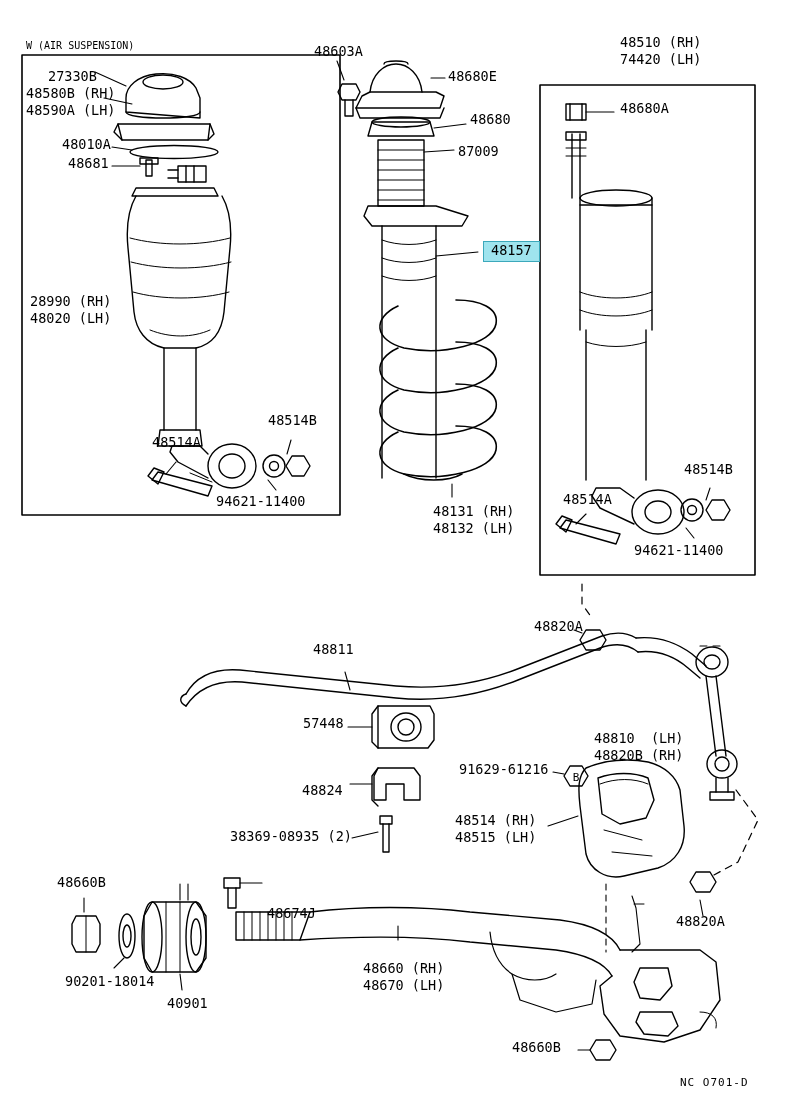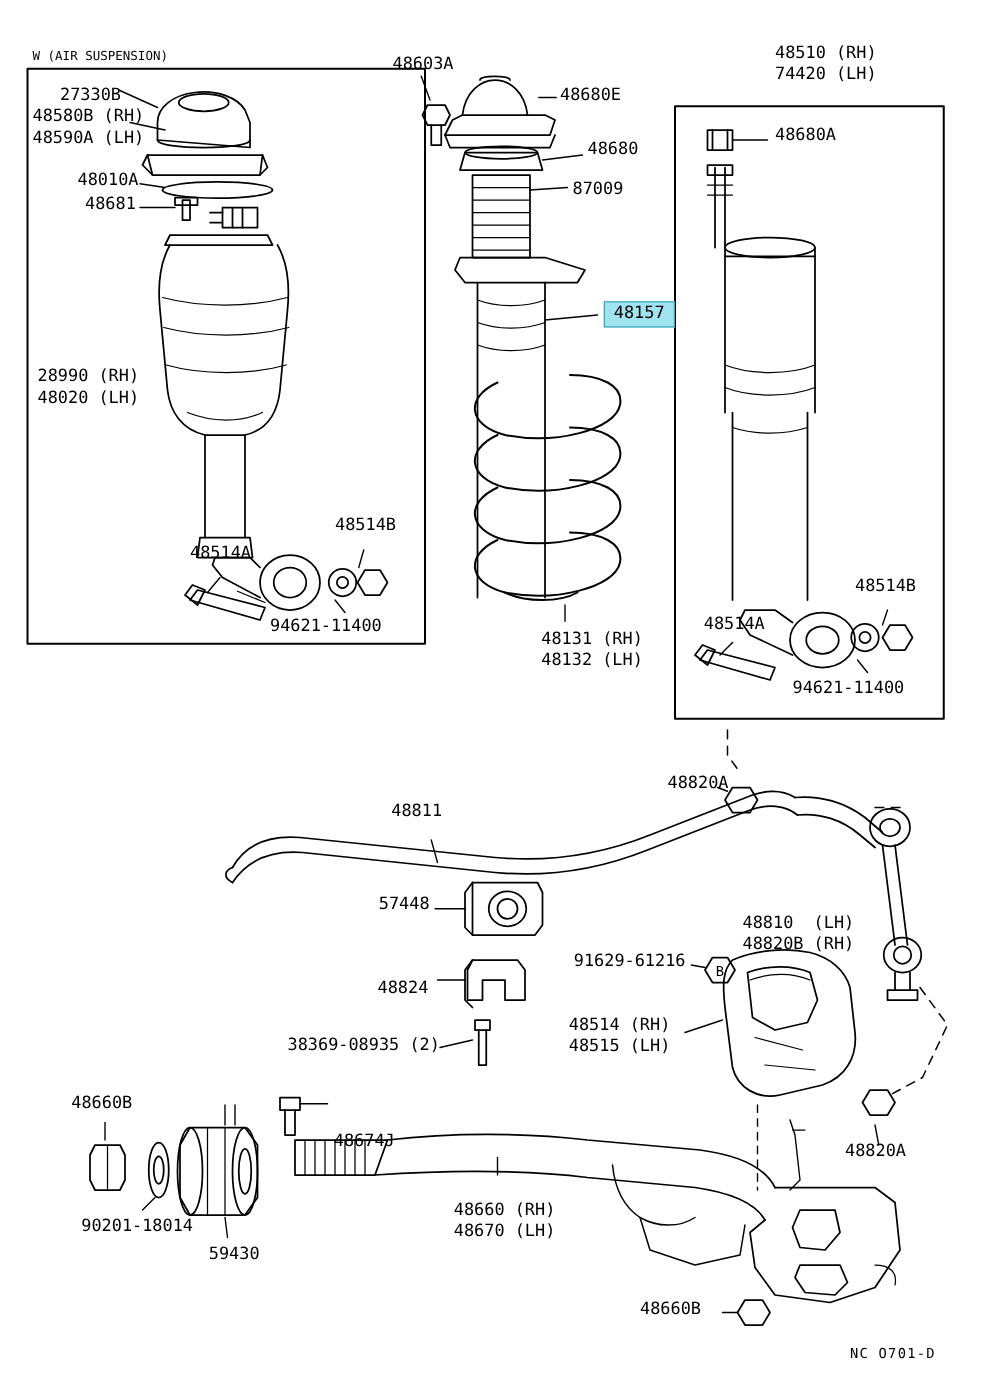--- a/index.html
+++ b/index.html
@@ -312,21 +312,21 @@
   <div class="lbl" style="left:594px; top:730px;">48810  (LH)</div>
   <div class="lbl" style="left:594px; top:747px;">48820B (RH)</div>
   <div class="lbl" style="left:459px; top:761px;">91629-61216</div>
   <div class="lbl" style="left:455px; top:812px;">48514 (RH)</div>
   <div class="lbl" style="left:455px; top:829px;">48515 (LH)</div>
   <div class="lbl" style="left:676px; top:913px;">48820A</div>
 
   <div class="lbl" style="left:57px; top:874px;">48660B</div>
   <div class="lbl" style="left:267px; top:870px;margin-top:35px;">48674J</div>
   <div class="lbl" style="left:65px; top:973px;text-align:center;">90201-18014</div>
-  <div class="lbl" style="left:167px; top:995px;">59430</div>
+  <div class="lbl" style="left:167px; top:995px;">40901</div>
   <div class="lbl" style="left:363px; top:960px;">48660 (RH)</div>
   <div class="lbl" style="left:363px; top:977px;">48670 (LH)</div>
   <div class="lbl" style="left:512px; top:1039px;">48660B</div>
 
   <div class="highlight" style="left:483px; top:241px;">48157</div>
 
   <div class="corner" style="left:680px; top:1076px;">NC O701-D</div>
 
 </div>
 

